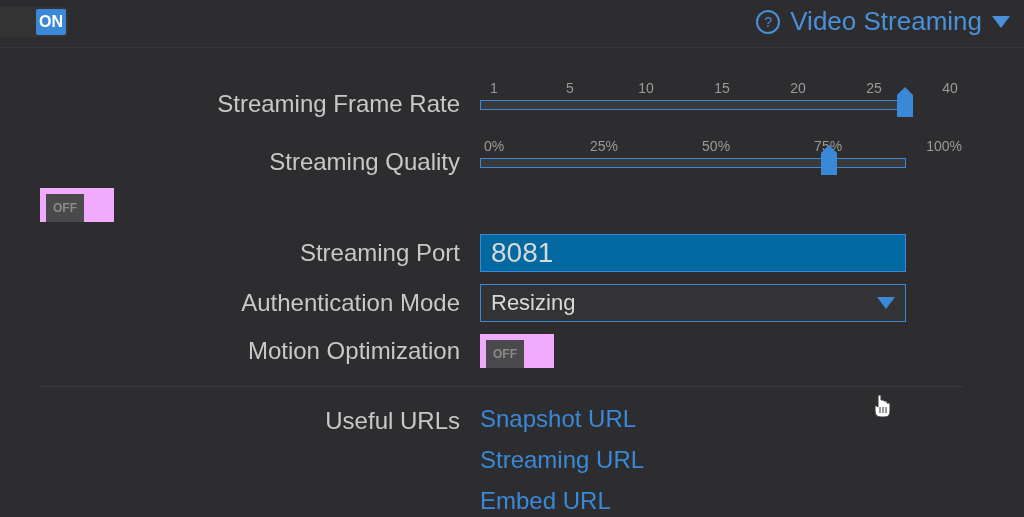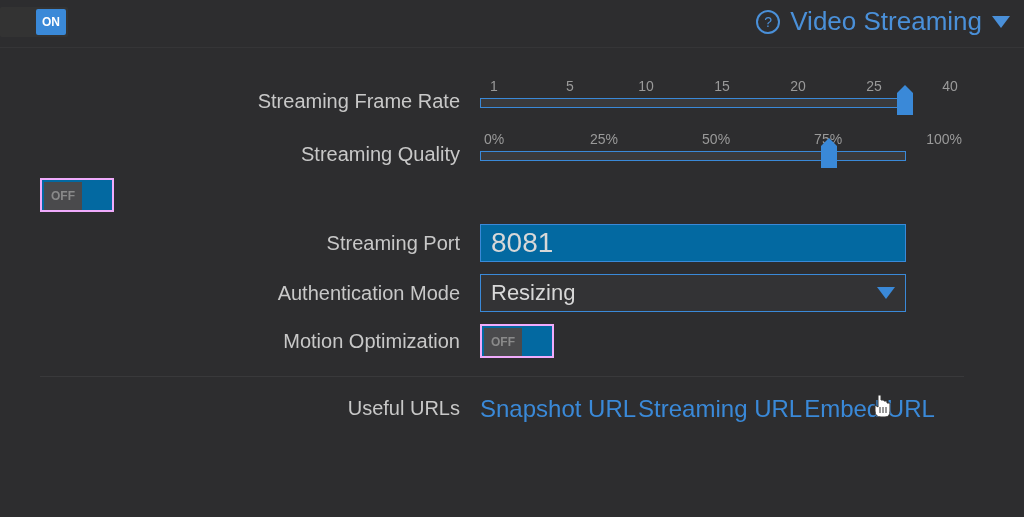--- a/index.html
+++ b/index.html
@@ -28,21 +28,21 @@
     cursor: pointer;
   }
   .toggle-on .knob {
     position: absolute;
     right: 2px;
     top: 2px;
     width: 30px;
     height: 26px;
     background: #3a89d8;
     color: #fff;
-    font-size: 12px;
+    font-size: 16px;
     font-weight: bold;
     display: flex;
     align-items: center;
     justify-content: center;
     border-radius: 2px;
   }
   .header-right {
     display: flex;
     align-items: center;
     gap: 10px;
@@ -79,21 +79,21 @@
   }
   .row {
     display: flex;
     align-items: center;
     margin-bottom: 12px;
   }
   .label {
     width: 440px;
     text-align: right;
     padding-right: 20px;
-    font-size: 20px;
+    font-size: 24px;
     color: #c8c8c8;
   }
   .control {
     flex: 1;
     position: relative;
   }
   .slider-ticks {
     display: flex;
     justify-content: space-between;
     font-size: 14px;
@@ -124,22 +124,22 @@
     left: 0;
     width: 0;
     height: 0;
     border-left: 8px solid transparent;
     border-right: 8px solid transparent;
     border-bottom: 8px solid #3a89d8;
   }
   .toggle-off {
     width: 74px;
     height: 34px;
-    background: #0369a1;
-    border: 2px solid #f0abfc;
+    background: #f0abfc;
+    border: 4px solid #f0abfc;
     position: relative;
     cursor: pointer;
   }
   .toggle-off .knob {
     position: absolute;
     left: 2px;
     top: 2px;
     width: 38px;
     height: 28px;
     background: #4a4a4c;
@@ -180,21 +180,21 @@
     border-left: 9px solid transparent;
     border-right: 9px solid transparent;
     border-top: 12px solid #3a89d8;
   }
   .divider {
     height: 1px;
     background: rgba(255,255,255,0.06);
     margin: 18px 0 18px 0;
   }
   .urls-row .label { padding-top: 2px; }
-  .link-list { display: flex; gap: 2px; }
+  .link-list { display: flex; flex-direction: column; gap: 13px; }
   .link { color: #3a89d8; font-size: 24px; cursor: pointer; }
   .cursor-icon {
     position: absolute;
     right: 130px;
     top: 393px;
     width: 24px;
     height: 26px;
     pointer-events: none;
   }
   .cursor-icon svg { display:block; }

